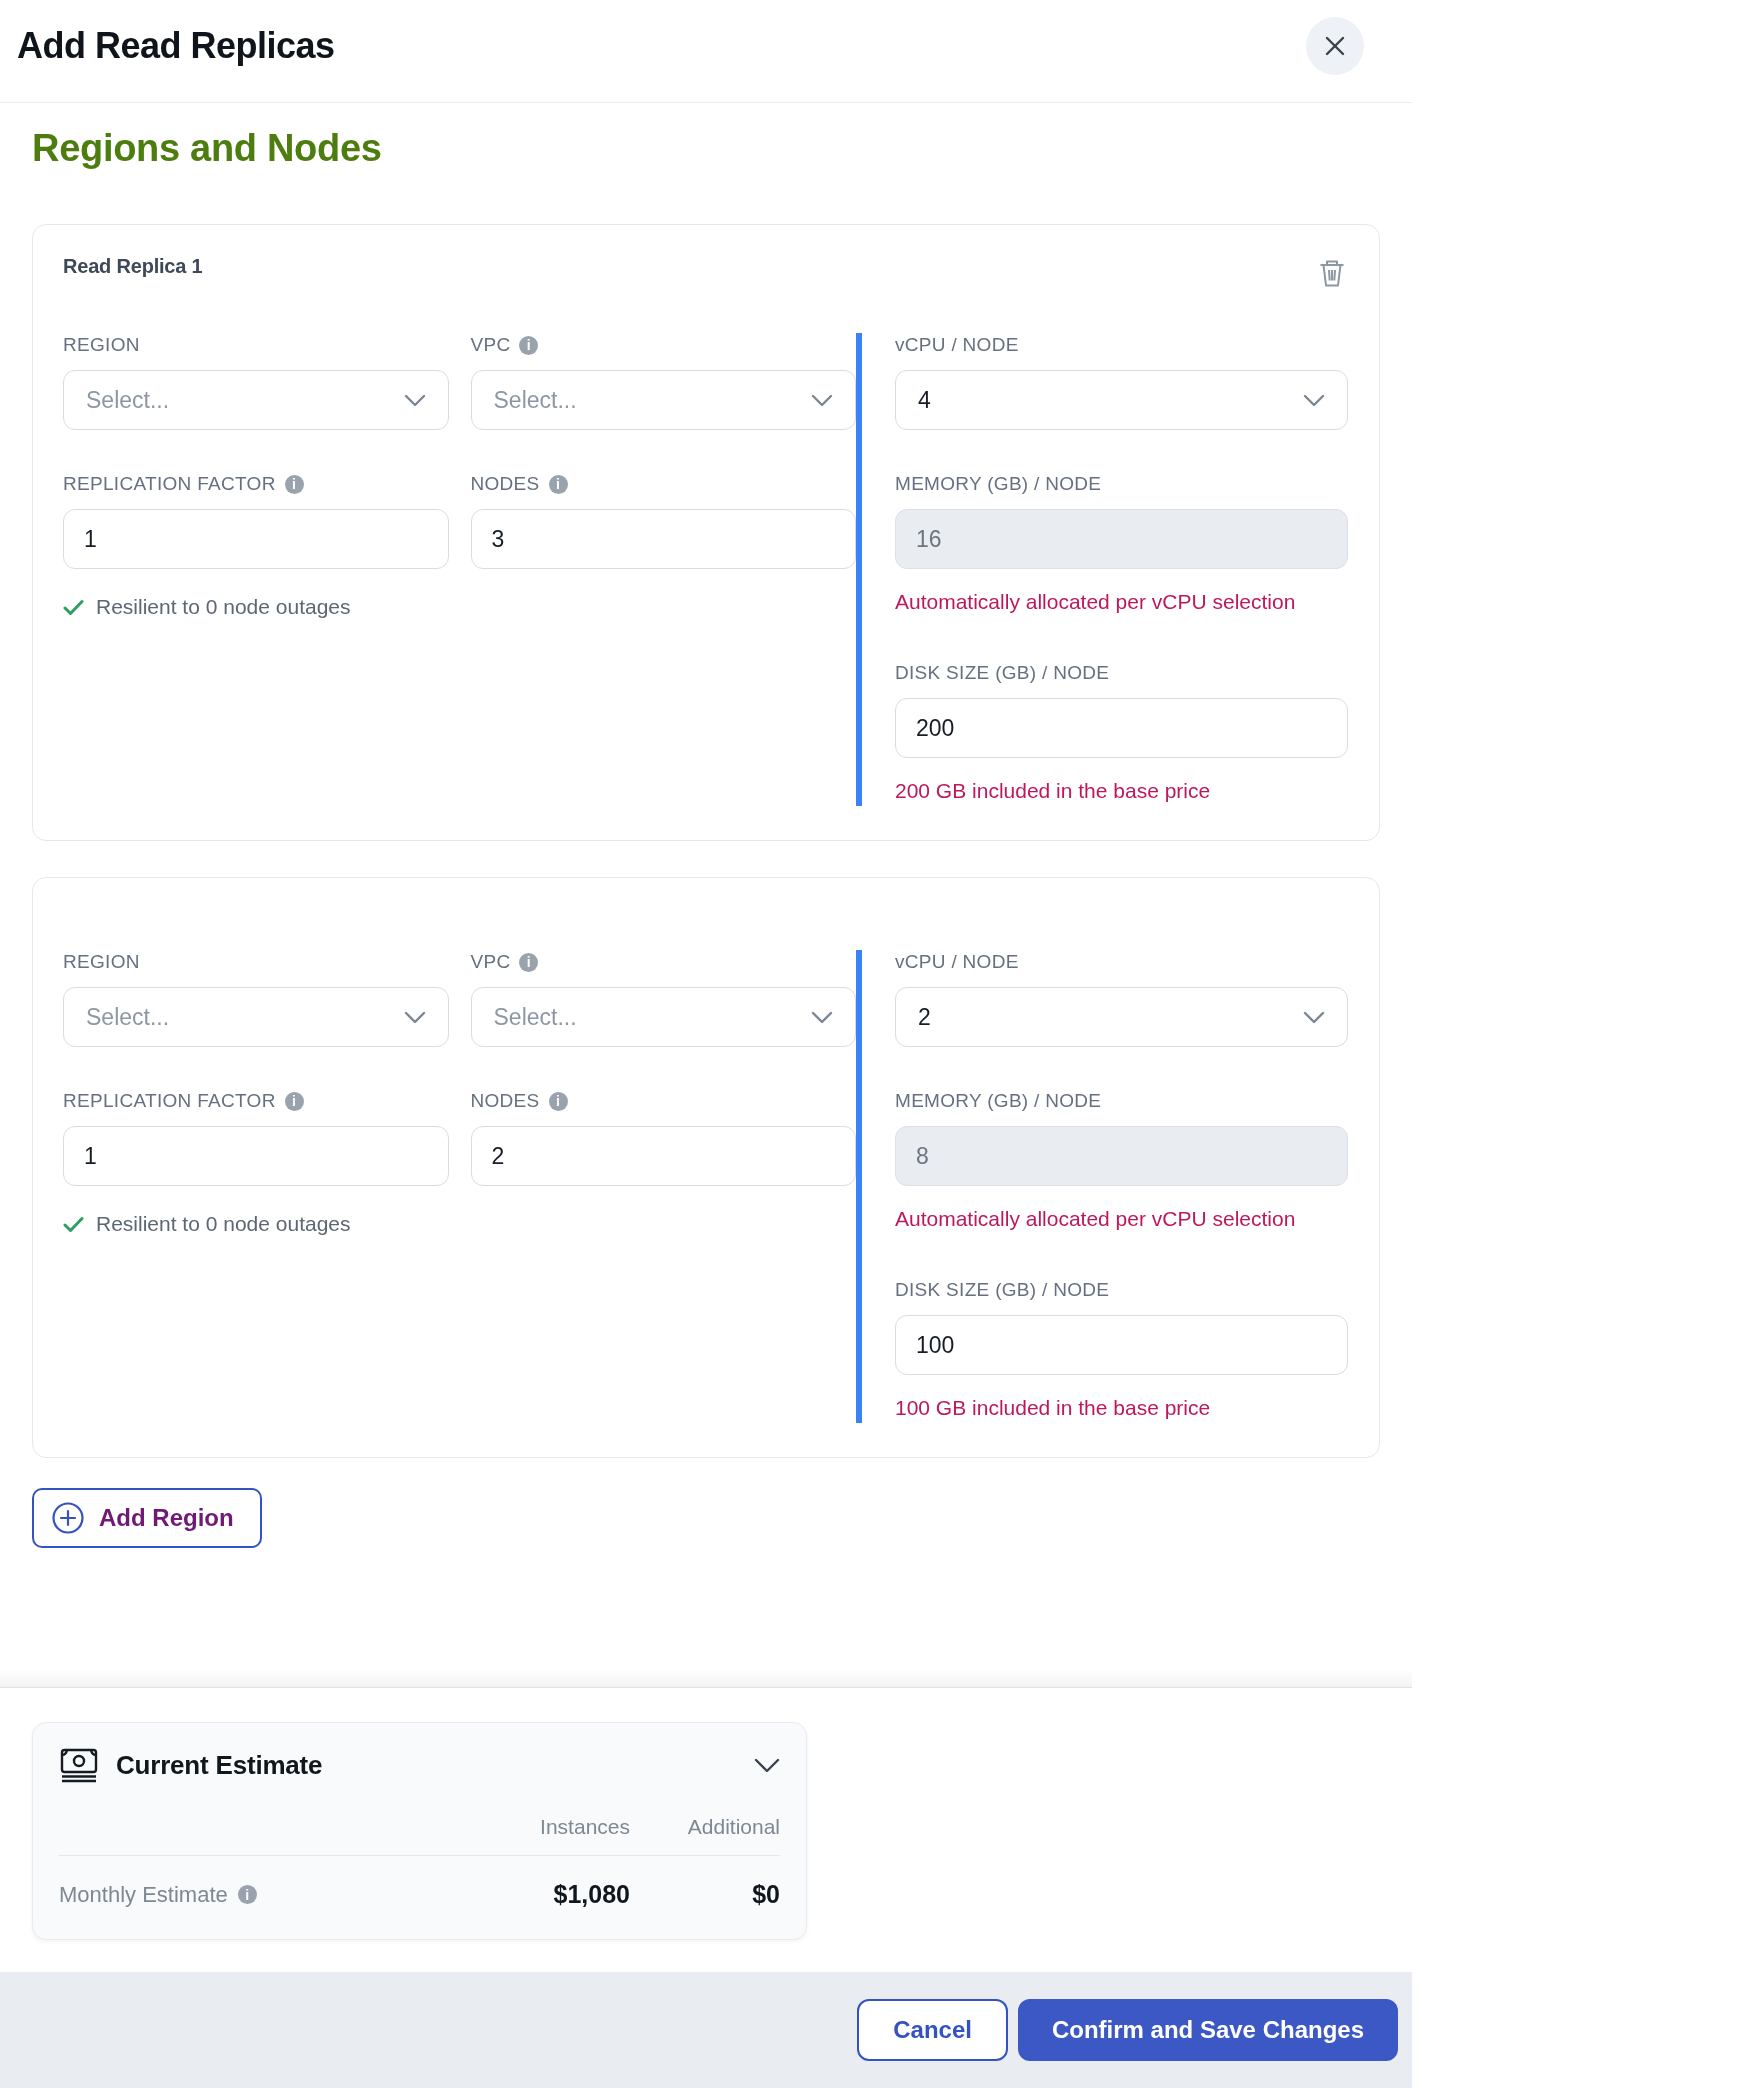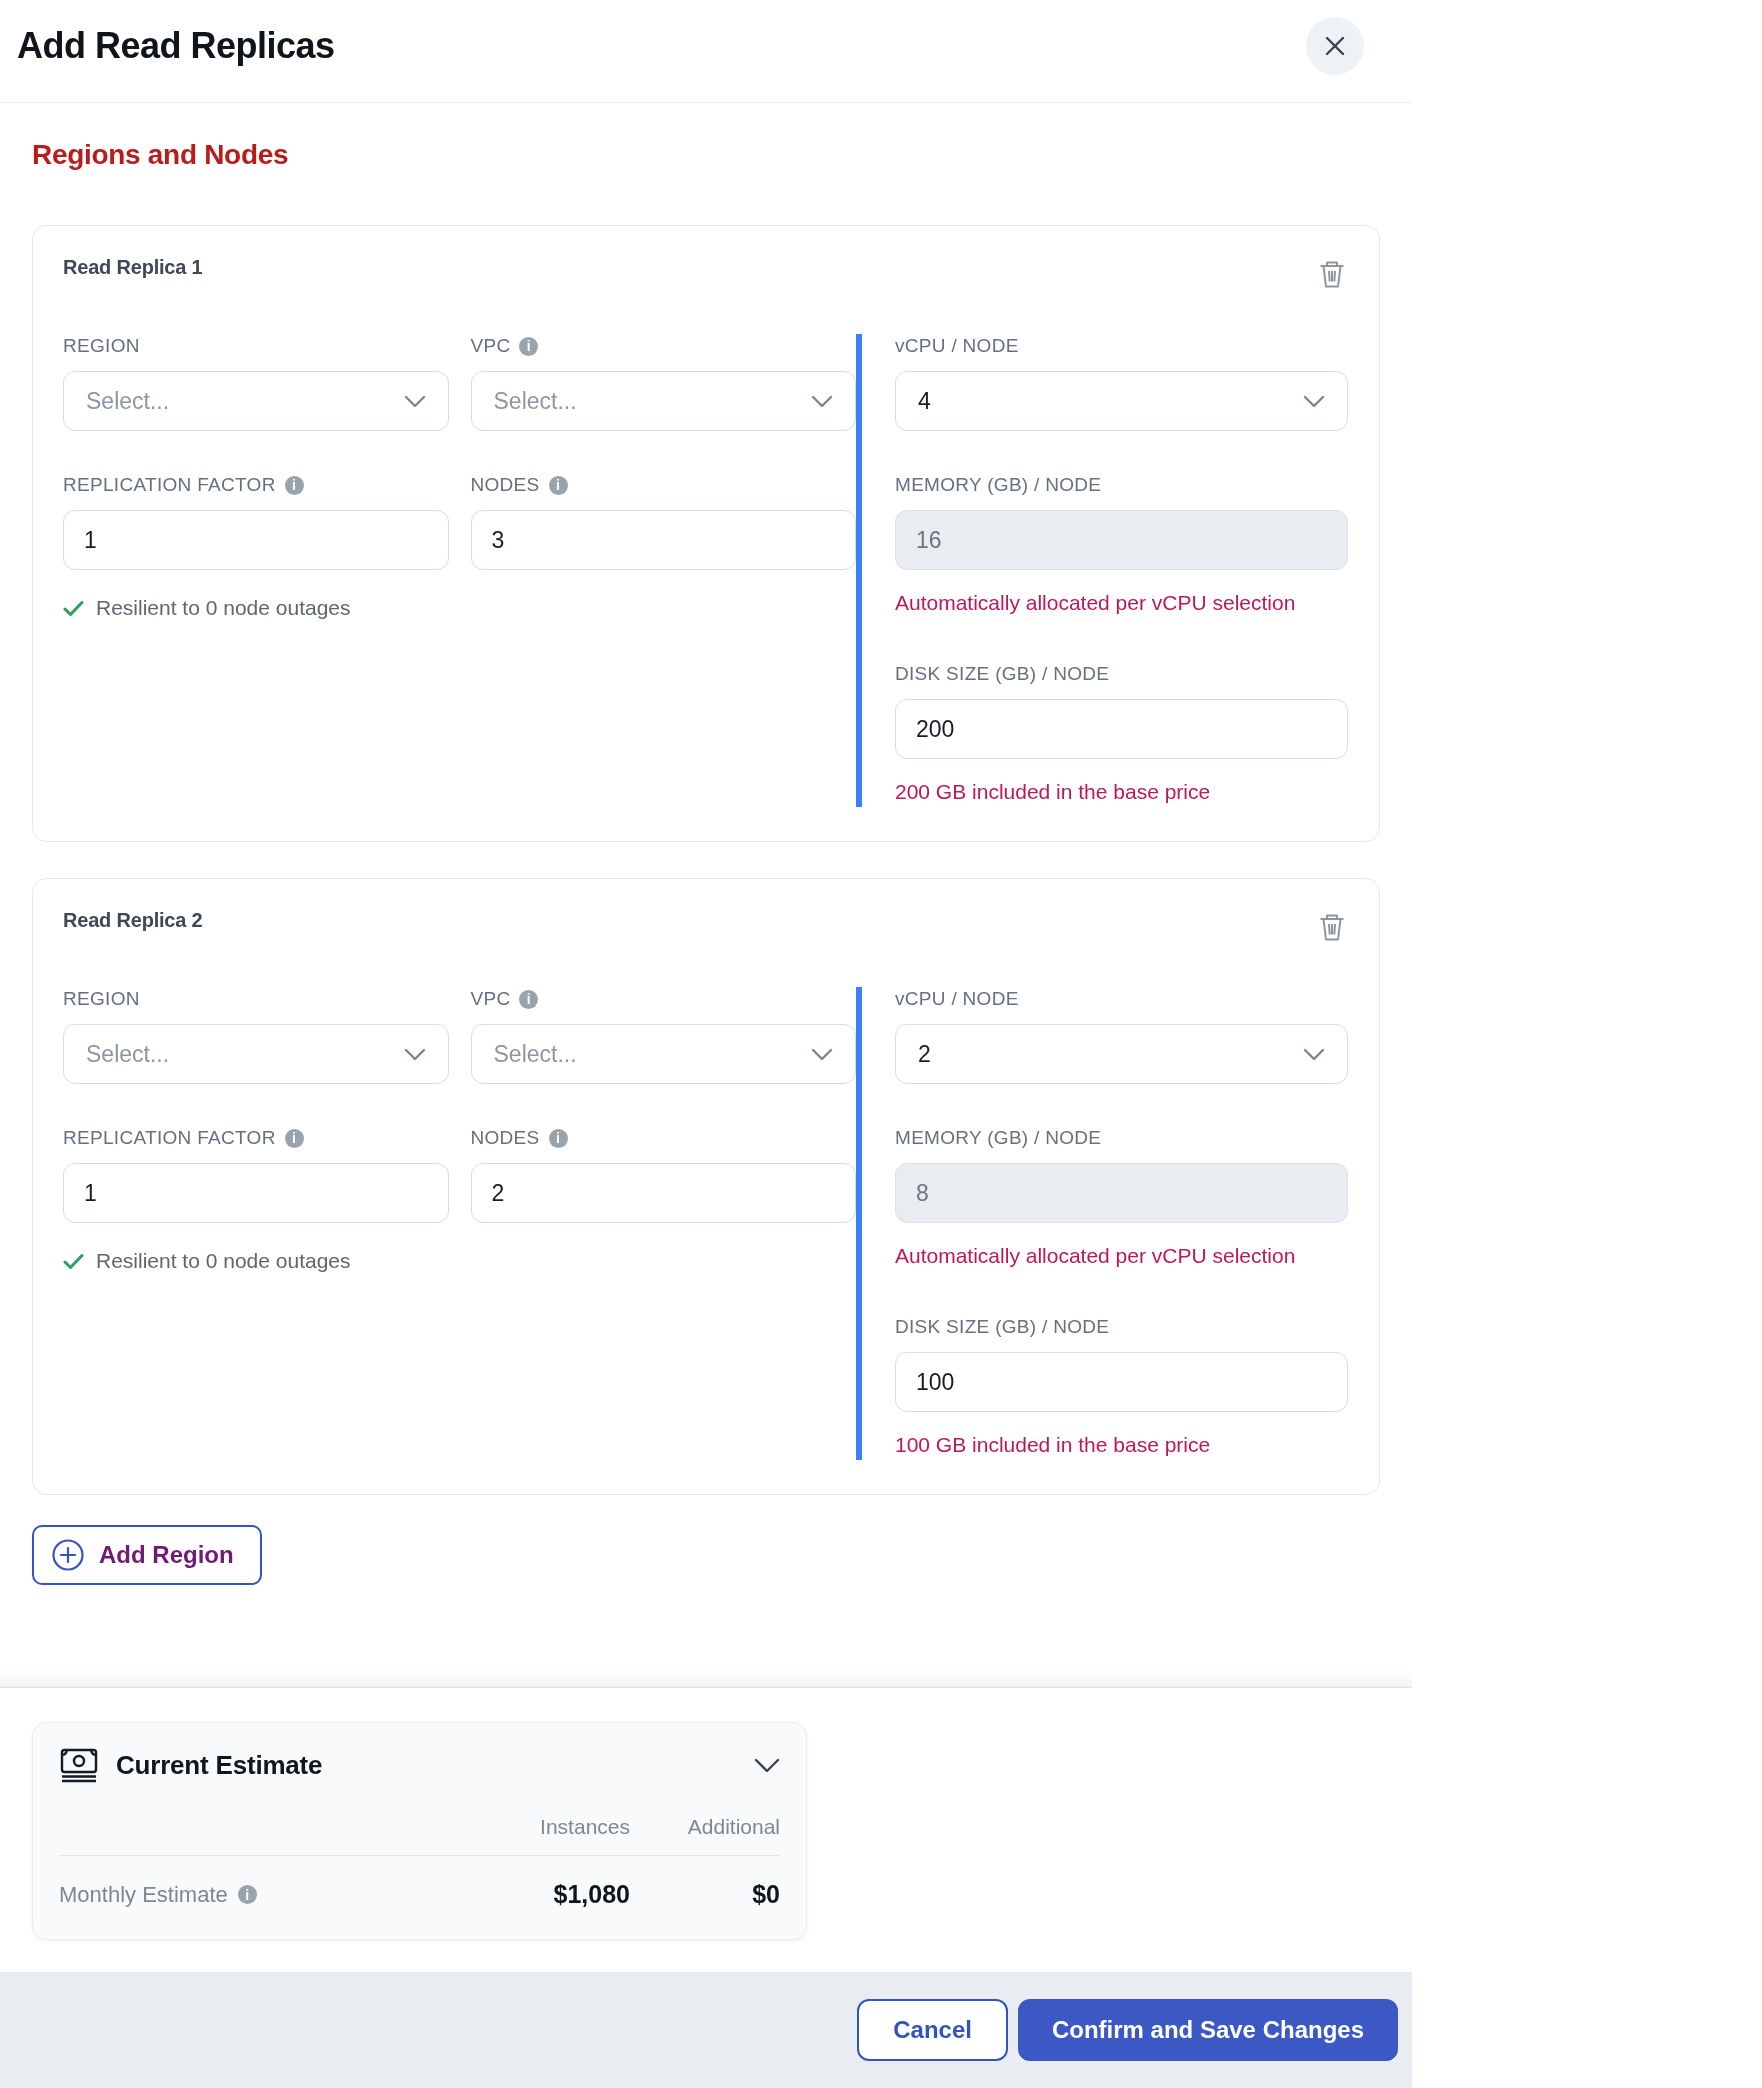--- a/index.html
+++ b/index.html
@@ -52,25 +52,25 @@
   .modal-body::after {
     content: "";
     position: absolute;
     left: 0; right: 0; bottom: 0;
     height: 18px;
     background: linear-gradient(to bottom, rgba(20,26,36,0), rgba(20,26,36,0.055));
     border-bottom: 1px solid #dfe3e8;
     pointer-events: none;
   }
   .section-title {
-    margin-top: 36px;
-    font-size: 28px;
+    margin-top: 24px;
+    font-size: 38px;
     font-weight: 700;
     letter-spacing: -0.3px;
-    color: #b91c1c;
+    color: #4d7c0f;
   }
 
   
   .card {
     margin-top: 54px;
     border: 1.5px solid #e4e8ec;
     border-radius: 14px;
     padding: 30px 30px 34px 30px;
     background: #ffffff;
   }
@@ -404,35 +404,20 @@
               </div>
             <input class="text-input" value="200" style="">
             <p class="note">200 GB included in the base price</p>
           </div>
         </div>
       </div>
     </section>
 
     
     <section class="card">
-      <div class="card-head">
-        <h3 class="card-title">Read Replica 2</h3>
-        <button class="icon-btn">
-          <span>
-            <svg width="30" height="32" viewBox="0 0 30 32" fill="none" stroke="#8d96a1" stroke-width="2" stroke-linejoin="round">
-              <path d="M10 8 V4.5 h10 V8"></path>
-              <line x1="3.5" y1="8" x2="26.5" y2="8"></line>
-              <path d="M6.5 8 L9 28.5 h12 L23.5 8"></path>
-              <line x1="12" y1="13" x2="12.7" y2="23.5"></line>
-              <line x1="15" y1="13" x2="15" y2="23.5"></line>
-              <line x1="18" y1="13" x2="17.3" y2="23.5"></line>
-            </svg>
-          </span>
-        </button>
-      </div>
       <div class="card-grid">
         <div class="card-left">
           <div class="field">
             <div class="field-label">
                 <span>REGION</span>
               </div>
             <div class="select-box">
               <span class="placeholder">Select...</span>
               <span>
                 <svg width="22" height="13" viewBox="0 0 22 13" fill="none" stroke="#7b8694" stroke-width="2.4" stroke-linecap="round" stroke-linejoin="round">

